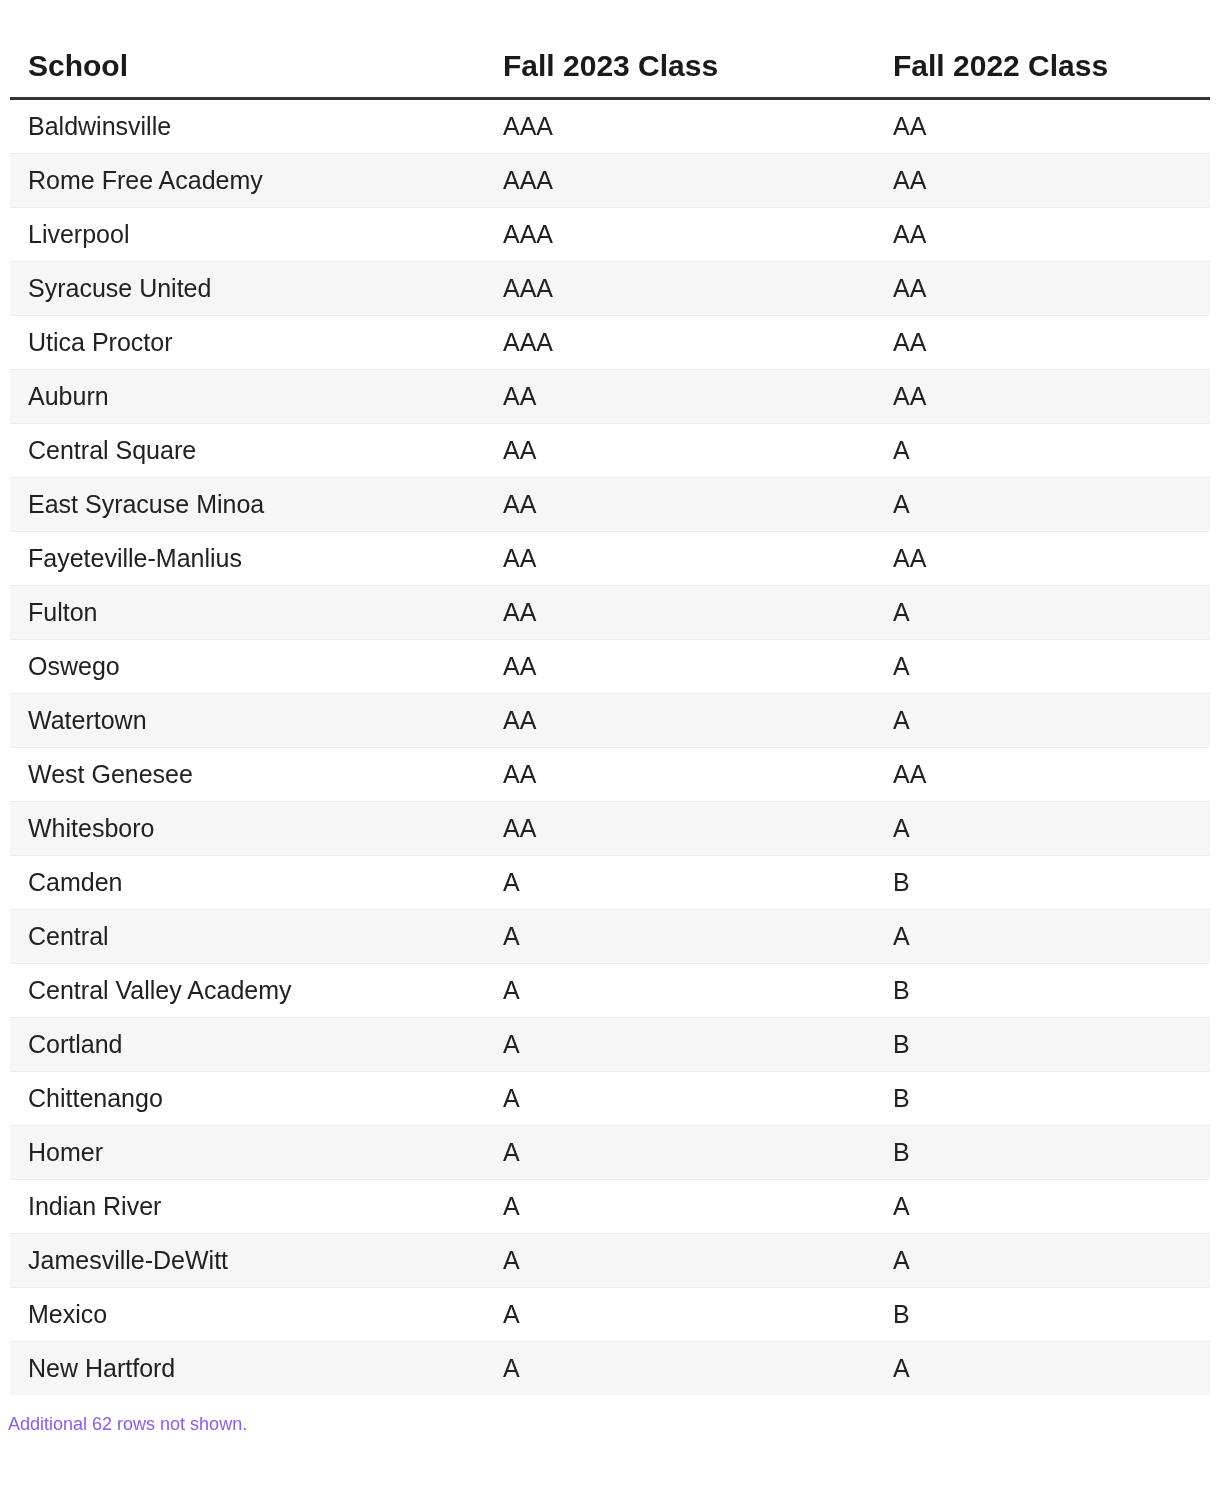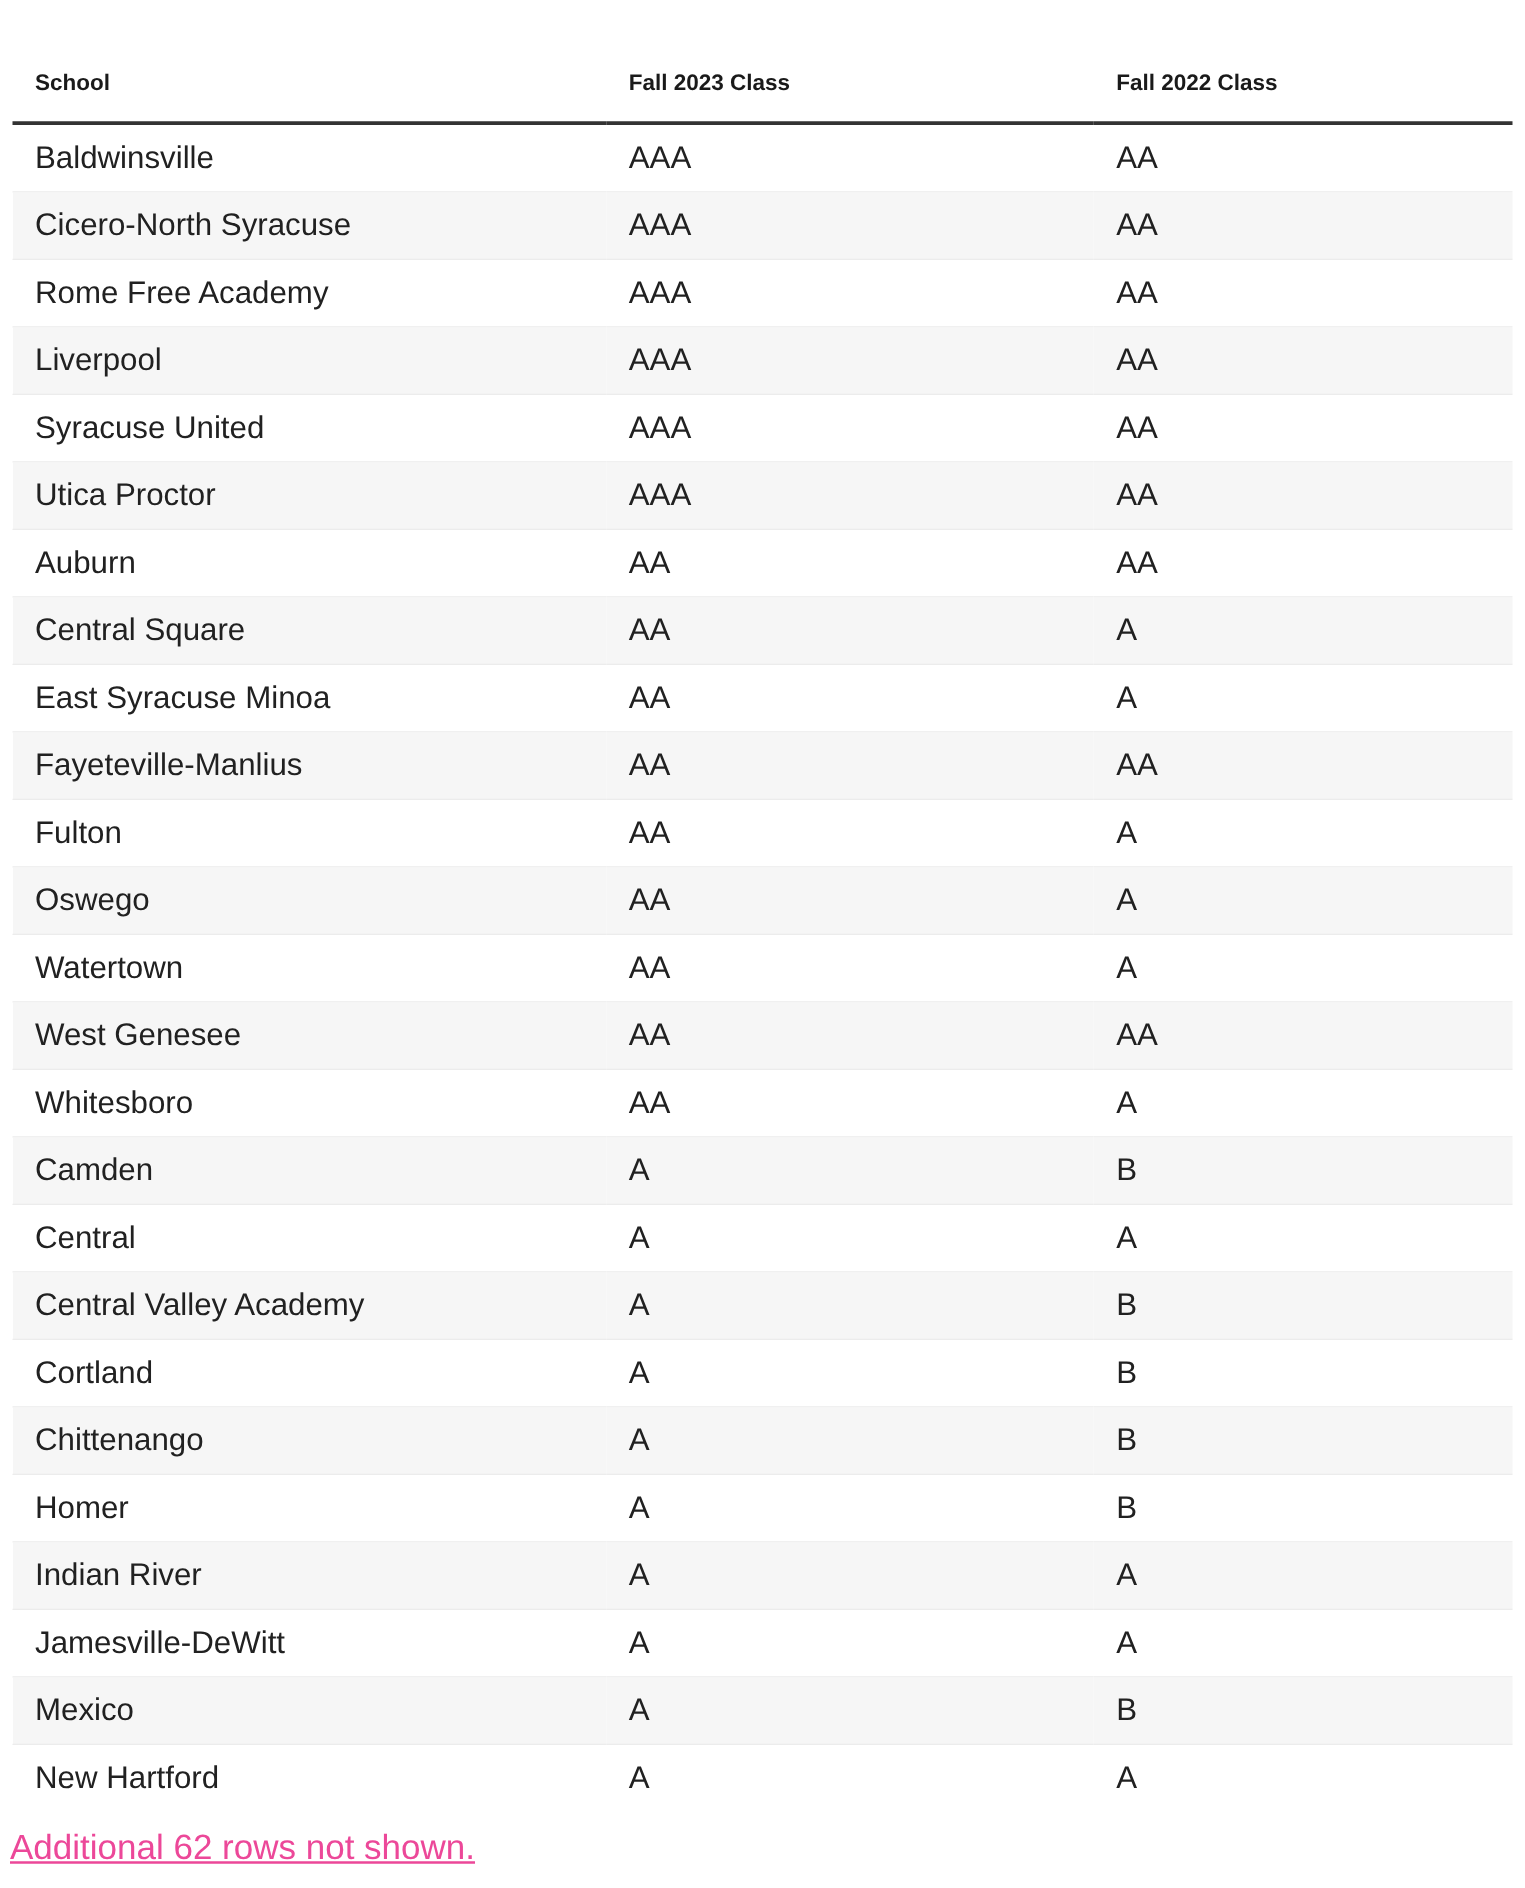--- a/index.html
+++ b/index.html
@@ -20,21 +20,21 @@
     width: 1200px;
     border-collapse: collapse;
     table-layout: fixed;
   }
   table.ratings col.c1 { width: 475px; }
   table.ratings col.c2 { width: 390px; }
   table.ratings col.c3 { width: 335px; }
   table.ratings thead th {
     text-align: left;
     font-weight: bold;
-    font-size: 18px;
+    font-size: 30px;
     color: #1a1a1a;
     height: 62px;
     padding: 0 0 0 18px;
     vertical-align: middle;
     border-bottom: 3px solid #333333;
     white-space: nowrap;
   }
   table.ratings tbody td {
     font-size: 25px;
     font-weight: 400;
@@ -43,24 +43,23 @@
     padding: 0 0 0 18px;
     vertical-align: middle;
     white-space: nowrap;
     overflow: hidden;
   }
   table.ratings tbody tr { border-top: 1px solid #ececec; }
   table.ratings tbody tr:first-child { border-top: none; margin-top: 47px; }
   table.ratings tbody tr:nth-child(even) { background: #f6f6f6; }
   .footer-note {
     margin: 14px 0 0 -2px;
-    font-size: 28px;
-    color: #ec4899;
+    font-size: 18px;
+    color: #8b5cf6;
     line-height: 30px;
-    text-decoration: underline;
   }
 </style>
 </head>
 <body>
 
 <div class="page">
   <table class="ratings">
     <colgroup>
       <col class="c1">
         <col class="c2">
@@ -73,25 +72,20 @@
         <th>Fall 2022 Class</th>
       </tr>
     </thead>
     <tbody id="table-body">
         <tr>
           <td>Baldwinsville</td>
           <td>AAA</td>
           <td>AA</td>
         </tr>
         <tr>
-          <td>Cicero-North Syracuse</td>
-          <td>AAA</td>
-          <td>AA</td>
-        </tr>
-        <tr>
           <td>Rome Free Academy</td>
           <td>AAA</td>
           <td>AA</td>
         </tr>
         <tr>
           <td>Liverpool</td>
           <td>AAA</td>
           <td>AA</td>
         </tr>
         <tr>

